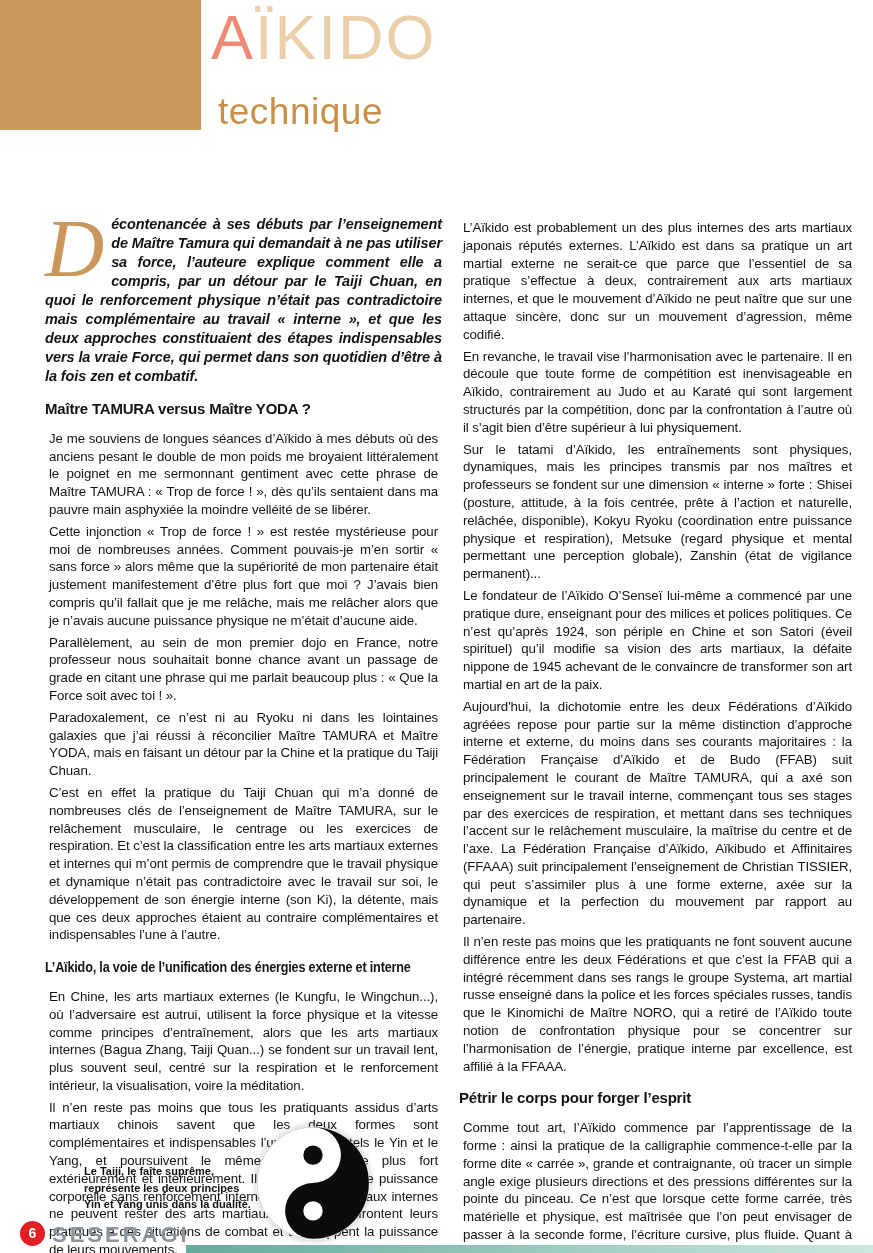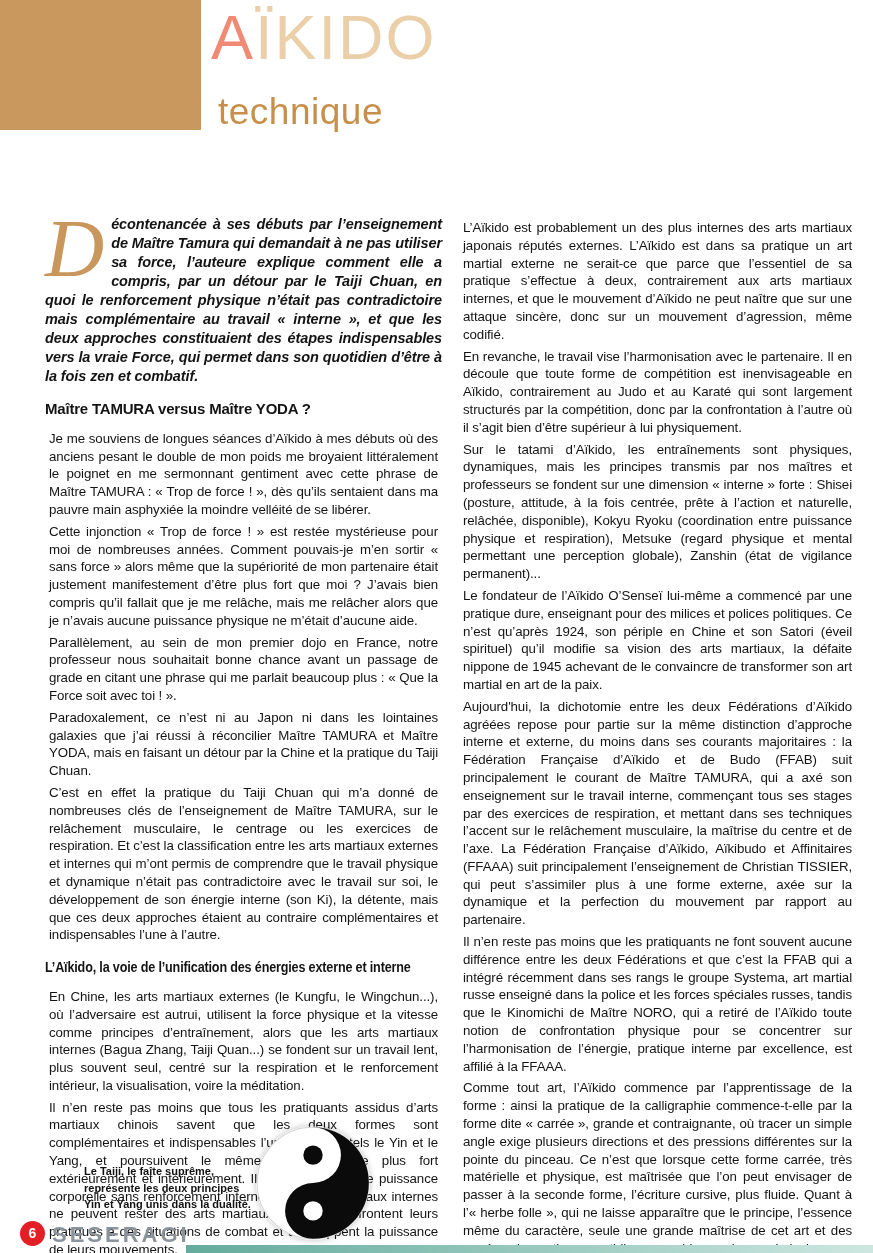--- a/index.html
+++ b/index.html
@@ -52,39 +52,40 @@
   <div class="brand-sub">technique</div>
 
 
   <div class="col col-left">
     <p class="intro"><span class="dropcap">D</span><span>écontenancée à ses débuts par l’enseignement de Maître Tamura qui demandait à ne pas utiliser sa force, l’auteure explique comment elle a compris, par un détour par le Taiji Chuan, en quoi le renforcement physique n’était pas contradictoire mais complémentaire au travail « interne », et que les deux approches constituaient des étapes indispensables vers la vraie Force, qui permet dans son quotidien d’être à la fois zen et combatif.</span></p>
     <h2 class="heading">Maître TAMURA versus Maître YODA ?</h2>
     <div>
         <p class="para">Je me souviens de longues séances d’Aïkido à mes débuts où des anciens pesant le double de mon poids me broyaient littéralement le poignet en me sermonnant gentiment avec cette phrase de Maître TAMURA : « Trop de force ! », dès qu’ils sentaient dans ma pauvre main asphyxiée la moindre velléité de se libérer.</p>
         <p class="para">Cette injonction « Trop de force ! » est restée mystérieuse pour moi de nombreuses années. Comment pouvais-je m’en sortir « sans force » alors même que la supériorité de mon partenaire était justement manifestement d’être plus fort que moi ? J’avais bien compris qu’il fallait que je me relâche, mais me relâcher alors que je n’avais aucune puissance physique ne m’était d’aucune aide.</p>
         <p class="para">Parallèlement, au sein de mon premier dojo en France, notre professeur nous souhaitait bonne chance avant un passage de grade en citant une phrase qui me parlait beaucoup plus : « Que la Force soit avec toi ! ».</p>
-        <p class="para">Paradoxalement, ce n’est ni au Japon ni dans les lointaines galaxies que j’ai réussi à réconcilier Maître TAMURA et Maître YODA, mais en faisant un détour par la Chine et la pratique du Taiji Chuan.</p>
+        <p class="para">Paradoxalement, ce n’est ni au Ryoku ni dans les lointaines galaxies que j’ai réussi à réconcilier Maître TAMURA et Maître YODA, mais en faisant un détour par la Chine et la pratique du Taiji Chuan.</p>
         <p class="para">C’est en effet la pratique du Taiji Chuan qui m’a donné de nombreuses clés de l’enseignement de Maître TAMURA, sur le relâchement musculaire, le centrage ou les exercices de respiration. Et c’est la classification entre les arts martiaux externes et internes qui m’ont permis de comprendre que le travail physique et dynamique n’était pas contradictoire avec le travail sur soi, le développement de son énergie interne (son Ki), la détente, mais que ces deux approches étaient au contraire complémentaires et indispensables l’une à l’autre.</p>
       </div>
     <h2 class="heading fit">L’Aïkido, la voie de l’unification des énergies externe et interne</h2>
     <div>
         <p class="para">En Chine, les arts martiaux externes (le Kungfu, le Wingchun...), où l’adversaire est autrui, utilisent la force physique et la vitesse comme principes d’entraînement, alors que les arts martiaux internes (Bagua Zhang, Taiji Quan...) se fondent sur un travail lent, plus souvent seul, centré sur la respiration et le renforcement intérieur, la visualisation, voire la méditation.</p>
         <p class="para">Il n’en reste pas moins que tous les pratiquants assidus d’arts martiaux chinois savent que les deux formes sont complémentaires et indispensables l’une à l’autre, tels le Yin et le Yang, et poursuivent le même objectif : être plus fort extérieurement et intérieurement. Il ne peut y avoir de puissance corporelle sans renforcement interne, et les arts martiaux internes ne peuvent rester des arts martiaux que s’ils confrontent leurs pratiques à des situations de combat et développent la puissance de leurs mouvements.</p>
       </div>
   </div>
 
   <div class="col col-right">
     <div>
         <p class="para">L’Aïkido est probablement un des plus internes des arts martiaux japonais réputés externes. L’Aïkido est dans sa pratique un art martial externe ne serait-ce que parce que l’essentiel de sa pratique s’effectue à deux, contrairement aux arts martiaux internes, et que le mouvement d’Aïkido ne peut naître que sur une attaque sincère, donc sur un mouvement d’agression, même codifié.</p>
         <p class="para">En revanche, le travail vise l’harmonisation avec le partenaire. Il en découle que toute forme de compétition est inenvisageable en Aïkido, contrairement au Judo et au Karaté qui sont largement structurés par la compétition, donc par la confrontation à l’autre où il s’agit bien d’être supérieur à lui physiquement.</p>
         <p class="para">Sur le tatami d’Aïkido, les entraînements sont physiques, dynamiques, mais les principes transmis par nos maîtres et professeurs se fondent sur une dimension « interne » forte : Shisei (posture, attitude, à la fois centrée, prête à l’action et naturelle, relâchée, disponible), Kokyu Ryoku (coordination entre puissance physique et respiration), Metsuke (regard physique et mental permettant une perception globale), Zanshin (état de vigilance permanent)...</p>
         <p class="para">Le fondateur de l’Aïkido O’Senseï lui-même a commencé par une pratique dure, enseignant pour des milices et polices politiques. Ce n’est qu’après 1924, son périple en Chine et son Satori (éveil spirituel) qu’il modifie sa vision des arts martiaux, la défaite nippone de 1945 achevant de le convaincre de transformer son art martial en art de la paix.</p>
         <p class="para">Aujourd'hui, la dichotomie entre les deux Fédérations d’Aïkido agréées repose pour partie sur la même distinction d’approche interne et externe, du moins dans ses courants majoritaires : la Fédération Française d’Aïkido et de Budo (FFAB) suit principalement le courant de Maître TAMURA, qui a axé son enseignement sur le travail interne, commençant tous ses stages par des exercices de respiration, et mettant dans ses techniques l’accent sur le relâchement musculaire, la maîtrise du centre et de l’axe. La Fédération Française d’Aïkido, Aïkibudo et Affinitaires (FFAAA) suit principalement l’enseignement de Christian TISSIER, qui peut s’assimiler plus à une forme externe, axée sur la dynamique et la perfection du mouvement par rapport au partenaire.</p>
         <p class="para">Il n’en reste pas moins que les pratiquants ne font souvent aucune différence entre les deux Fédérations et que c’est la FFAB qui a intégré récemment dans ses rangs le groupe Systema, art martial russe enseigné dans la police et les forces spéciales russes, tandis que le Kinomichi de Maître NORO, qui a retiré de l’Aïkido toute notion de confrontation physique pour se concentrer sur l’harmonisation de l’énergie, pratique interne par excellence, est affilié à la FFAAA.</p>
       </div>
+    <h2 class="heading">Pétrir le corps pour forger l’esprit</h2>
     <div>
         <p class="para">Comme tout art, l’Aïkido commence par l’apprentissage de la forme : ainsi la pratique de la calligraphie commence-t-elle par la forme dite « carrée », grande et contraignante, où tracer un simple angle exige plusieurs directions et des pressions différentes sur la pointe du pinceau. Ce n’est que lorsque cette forme carrée, très matérielle et physique, est maîtrisée que l’on peut envisager de passer à la seconde forme, l’écriture cursive, plus fluide. Quant à l’« herbe folle », qui ne laisse apparaître que le principe, l’essence même du caractère, seule une grande maîtrise de cet art et des années de pratique quotidienne assidue mais aussi de longues pratiques internes</p>
       </div>
   </div>
 
   <svg class="yinyang" viewBox="0 0 100 100" aria-hidden="true">
     <circle cx="50" cy="50" r="49" fill="#ffffff" stroke="#d8d8d8" stroke-width="1"></circle>
     <path d="M50,1 A49,49 0 0 1 50,99 A24.5,24.5 0 0 1 50,50 A24.5,24.5 0 0 0 50,1 Z" fill="#0b0b0b"></path>
     <circle cx="50" cy="25.5" r="8.5" fill="#0b0b0b"></circle>
     <circle cx="50" cy="74.5" r="8.5" fill="#ffffff"></circle>

